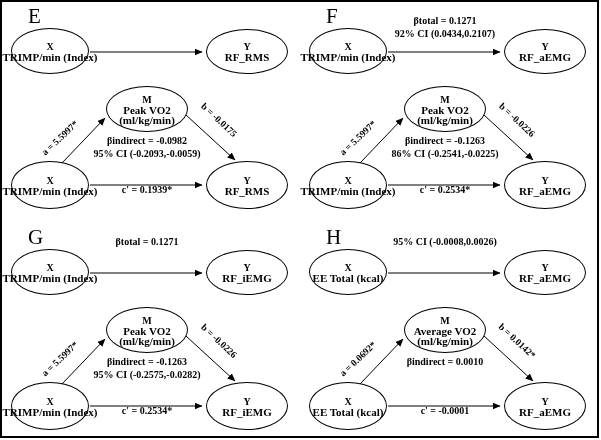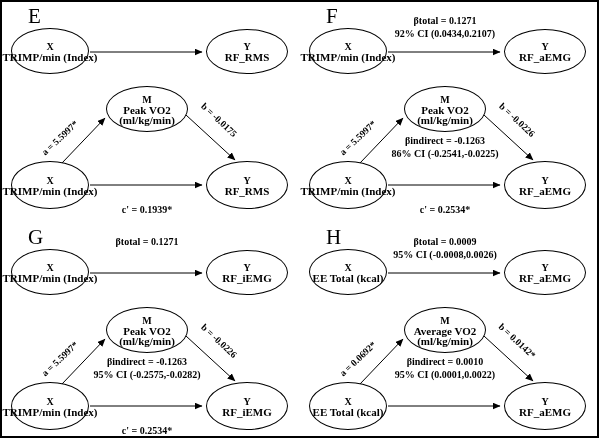--- a/index.html
+++ b/index.html
@@ -38,21 +38,21 @@
   .y2 { left:204px; top:159px; width:82px; height:48px; }
 
   .stat {
     position:absolute; left:60px; width:170px; text-align:center;
     font-weight:bold; font-size:10px; line-height:12.5px; white-space:nowrap;
   }
   .total-stat { top:13px; }
   .ind-stat   { top:133px; }
 
   .c-label {
-    position:absolute; left:60px; top:202px; width:170px; text-align:center;
+    position:absolute; left:60px; top:182px; width:170px; text-align:center;
     font-weight:bold; font-size:10px; white-space:nowrap;
   }
   .edge-label {
     position:absolute; width:100px; text-align:center;
     font-weight:bold; font-size:9.5px; white-space:nowrap;
   }
   .a-label { left:8px;  top:131px; transform:rotate(-43deg); }
   .b-label { left:167px; top:113px; transform:rotate(43deg); }
 </style>
 </head>
@@ -84,20 +84,24 @@
       <div class="nt">Y</div>
       <div class="ns">RF_RMS</div>
     </div>
     <div class="node m">
       <div class="nt">M</div>
       <div class="ns">Peak VO2</div>
       <div class="ns">(ml/kg/min)</div>
     </div>
     <div class="edge-label a-label">a = 5.5997*</div>
     <div class="edge-label b-label">b = -0.0175</div>
+    <div class="stat ind-stat">
+      <div>βindirect = -0.0982</div>
+      <div>95% CI (-0.2093,-0.0059)</div>
+    </div>
     <div class="node x2">
       <div class="nt">X</div>
       <div class="ns">TRIMP/min (Index)</div>
     </div>
     <div class="node y2">
       <div class="nt">Y</div>
       <div class="ns">RF_RMS</div>
     </div>
     <div class="c-label">c' = 0.1939*</div>
   </div>
@@ -187,45 +191,44 @@
 
   <div class="panel p3">
     <div class="panel-letter">H</div>
     <svg class="arrows" width="298" height="218">
       <line x1="88" y1="50" x2="200" y2="50" marker-end="url(#arrowhead)"></line>
       <line x1="60" y1="161" x2="103" y2="116" marker-end="url(#arrowhead)"></line>
       <line x1="184" y1="113" x2="233" y2="158" marker-end="url(#arrowhead)"></line>
       <line x1="88" y1="183" x2="200" y2="183" marker-end="url(#arrowhead)"></line>
     </svg>
     <div class="stat total-stat">
-      <div>βtotal = 0.0009</div>
       <div>95% CI (-0.0008,0.0026)</div>
     </div>
     <div class="node x1">
       <div class="nt">X</div>
       <div class="ns">EE Total (kcal)</div>
     </div>
     <div class="node y1">
       <div class="nt">Y</div>
       <div class="ns">RF_aEMG</div>
     </div>
     <div class="node m">
       <div class="nt">M</div>
       <div class="ns">Average VO2</div>
       <div class="ns">(ml/kg/min)</div>
     </div>
     <div class="edge-label a-label">a = 0.0692*</div>
     <div class="edge-label b-label">b = 0.0142*</div>
     <div class="stat ind-stat">
       <div>βindirect = 0.0010</div>
-      <div>95% CI (0.0001,0.0022)</div>
     </div>
     <div class="node x2">
       <div class="nt">X</div>
       <div class="ns">EE Total (kcal)</div>
     </div>
     <div class="node y2">
       <div class="nt">Y</div>
       <div class="ns">RF_aEMG</div>
     </div>
+    <div class="c-label">c' = -0.0001</div>
   </div>
 
 </div>
 
 </body></html>

